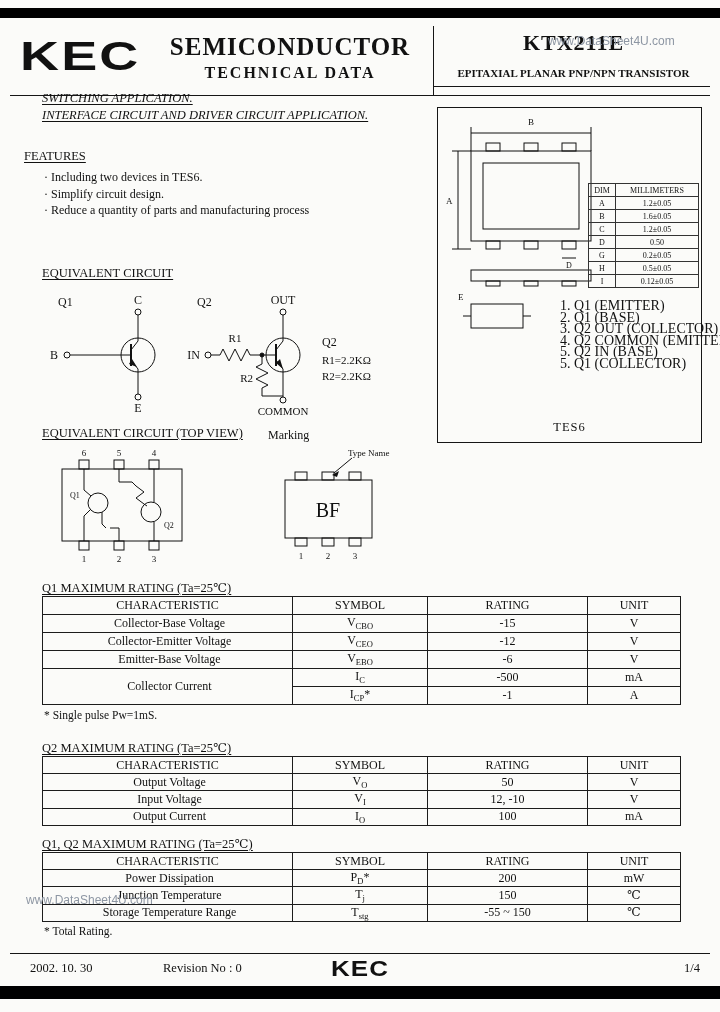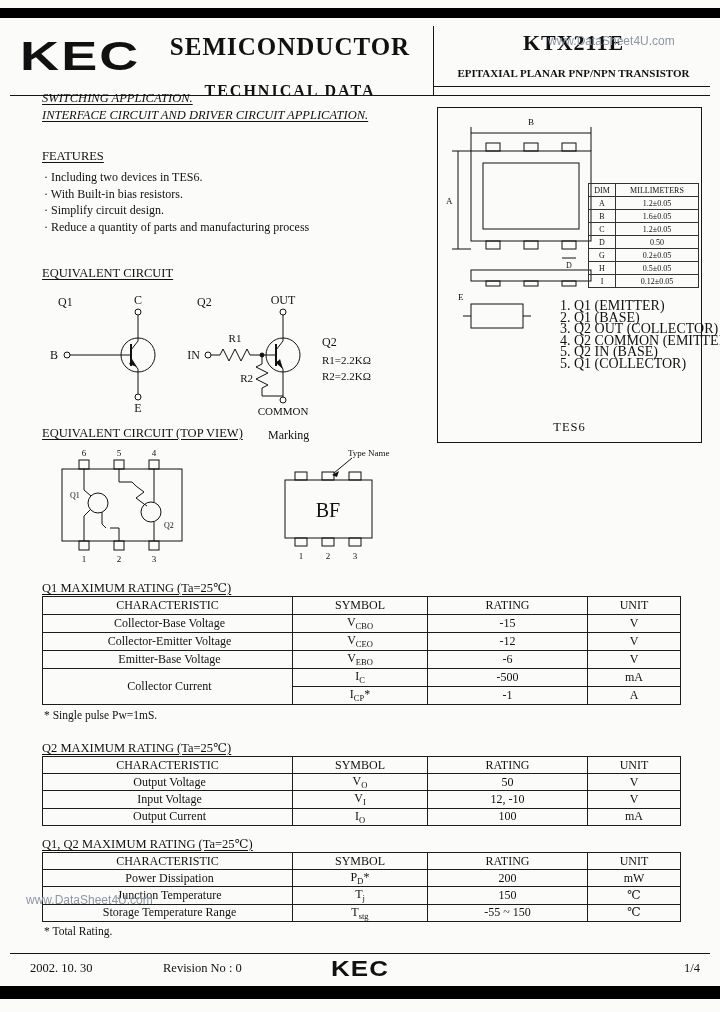--- a/index.html
+++ b/index.html
@@ -5,21 +5,21 @@
   * { margin:0; padding:0; box-sizing:border-box; }
   html,body { background:#ddd; }
   body { font-family:"Liberation Serif","DejaVu Serif",serif; color:#111; }
   .page { position:relative; width:720px; height:1012px; margin:0 auto; background:#fbfbf9; overflow:hidden; }
   .abs { position:absolute; }
   .bar { position:absolute; left:0; width:100%; background:#000; }
   .hline { position:absolute; height:1px; background:#161616; }
   .vline { position:absolute; width:1px; background:#161616; }
   .logo-text { display:inline-block; font-family:"Liberation Sans","DejaVu Sans",sans-serif; font-weight:bold; font-size:50px; letter-spacing:2px; transform:scaleY(0.82) scaleX(1.08); transform-origin:left top; }
   .ds-title { font-size:25px; font-weight:bold; letter-spacing:1px; }
-  .ds-sub { font-size:16px; font-weight:bold; letter-spacing:2px; margin-top:21px; }
+  .ds-sub { font-size:16px; font-weight:bold; letter-spacing:2px; margin-top:3px; }
   .part-no { font-size:22px; font-weight:bold; letter-spacing:1px; }
   .category { font-size:11px; font-weight:bold; margin-top:11px; }
   .watermark { font-family:"Liberation Sans","DejaVu Sans",sans-serif; font-size:12px; color:#8d96a3; z-index:6; }
   .app-line { font-size:12.5px; line-height:17px; text-decoration:underline; text-underline-offset:2px; }
   .sec-title { font-size:12.5px; text-decoration:underline; text-underline-offset:2px; white-space:nowrap; }
   .feat-item { font-size:12px; line-height:16.5px; white-space:nowrap; }
   .plain { font-size:12px; }
   svg text { font-family:"Liberation Serif","DejaVu Serif",serif; font-size:12px; fill:#111; }
   svg .t11 { font-size:11px; }
   svg .t9 { font-size:9px; }
@@ -64,24 +64,23 @@
     <div class="category">EPITAXIAL PLANAR PNP/NPN TRANSISTOR</div>
   </div>
   <div class="hline" style="left:433px; top:86px; width:277px;"></div>
   <div class="hline" style="left:10px; top:95px; width:700px;"></div>
 
   <div class="abs" style="left:42px; top:90px;font-style:italic;">
     <div class="app-line">SWITCHING APPLICATION.</div>
     <div class="app-line">INTERFACE CIRCUIT AND DRIVER CIRCUIT APPLICATION.</div>
   </div>
 
-  <div class="abs sec-title" style="left:42px; top:149px;">FEATURES</div>
+  <div class="abs sec-title" style="left:24px; top:149px;">FEATURES</div>
   <div class="abs" style="left:44px; top:169px;">
     <div class="feat-item">· Including two devices in TES6.</div>
-    <div class="feat-item">· With Built-in bias resistors.</div>
     <div class="feat-item">· Simplify circuit design.</div>
     <div class="feat-item">· Reduce a quantity of parts and manufacturing process</div>
   </div>
 
   <div class="abs sec-title" style="left:42px; top:266px;">EQUIVALENT CIRCUIT</div>
   <svg class="abs" style="left:40px; top:288px;" width="400" height="136" viewBox="0 0 400 136">
     <g stroke="#111" stroke-width="1" fill="none">
       <circle cx="98" cy="24" r="3"></circle>
       <line x1="98" y1="27" x2="98" y2="53"></line>
       <circle cx="98" cy="67" r="17"></circle>

